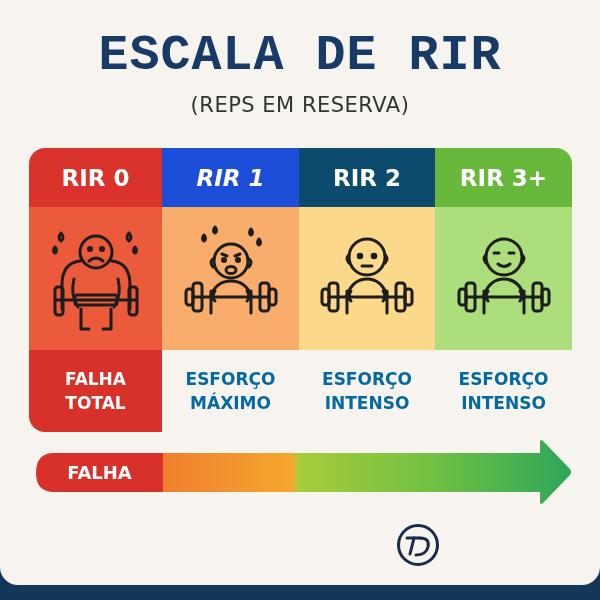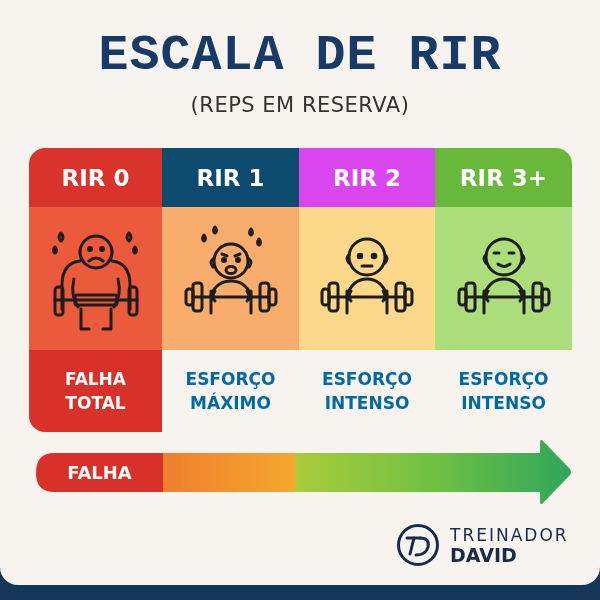--- a/index.html
+++ b/index.html
@@ -11,24 +11,24 @@
   .col{position:absolute;top:0;height:284px;}
   .hdr{position:absolute;left:0;top:0;width:100%;height:59px;display:flex;align-items:center;justify-content:center;color:#fff;font-weight:bold;font-size:23px;}
   .ico{position:absolute;left:0;top:59px;width:100%;height:143px;display:flex;align-items:center;justify-content:center;}
   .lbl{position:absolute;left:0;top:202px;width:100%;height:82px;display:flex;flex-direction:column;align-items:center;justify-content:center;font-size:17px;color:#0369a1;line-height:24px;font-weight:bold;}
   .lbl span{display:block;text-align:center;}
   .c0{left:0;width:133px;}
   .c0 .hdr{background:#d9332b;border-top-left-radius:16px;}
   .c0 .ico{background:#ec5a3c;}
   .c0 .lbl{background:#d8312a;color:#fff;border-bottom-left-radius:16px;}
   .c1{left:133px;width:137px;}
-  .c1 .hdr{background:#0c4a6e;}
+  .c1 .hdr{background:#1d4ed8;font-style:italic;}
   .c1 .ico{background:#f8ad6c;}
   .c2{left:270px;width:136px;}
-  .c2 .hdr{background:#d946ef;}
+  .c2 .hdr{background:#0c4a6e;}
   .c2 .ico{background:#fcd98a;}
   .c3{left:406px;width:137px;}
   .c3 .hdr{background:#68b83c;border-top-right-radius:16px;}
   .c3 .ico{background:#acdf7c;}
   .arrow{position:absolute;left:36px;top:439px;width:536px;height:66px;}
   .arrow-label{position:absolute;left:36px;top:453px;width:127px;height:39px;display:flex;align-items:center;justify-content:center;color:#fff;font-weight:bold;font-size:18px;}
   .brand{position:absolute;left:396px;top:523px;display:flex;align-items:center;}
   .brand-text{margin-left:10px;color:#1a2b4a;line-height:20px;}
   .brand-top{font-size:17px;letter-spacing:2px;}
   .brand-bottom{font-size:19px;font-weight:bold;}
@@ -164,18 +164,14 @@
   </svg>
   <div class="arrow-label">FALHA</div>
 
   <div class="brand">
     <svg width="44" height="44" viewBox="0 0 44 44" fill="none" stroke="#1a2b4a" stroke-width="3" stroke-linecap="round">
       <circle cx="22" cy="22" r="19.5"></circle>
       <path d="M11 15 H24"></path>
       <path d="M18 15 L14 31"></path>
       <path d="M24 15 q10 0 8 9 q-2 8 -12 8"></path>
     </svg>
-    <div class="brand-text">
-      <div class="brand-top">TREINADOR</div>
-      <div class="brand-bottom">DAVID</div>
-    </div>
   </div>
 </div>
 
 </body></html>

